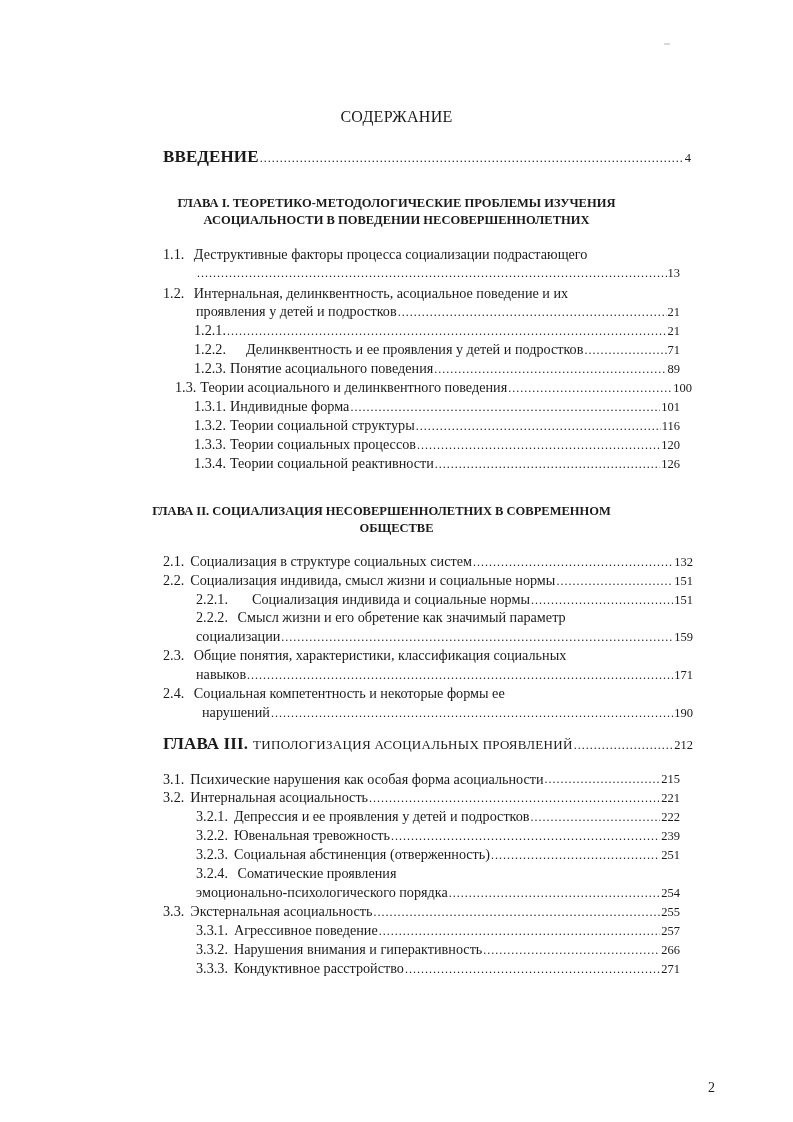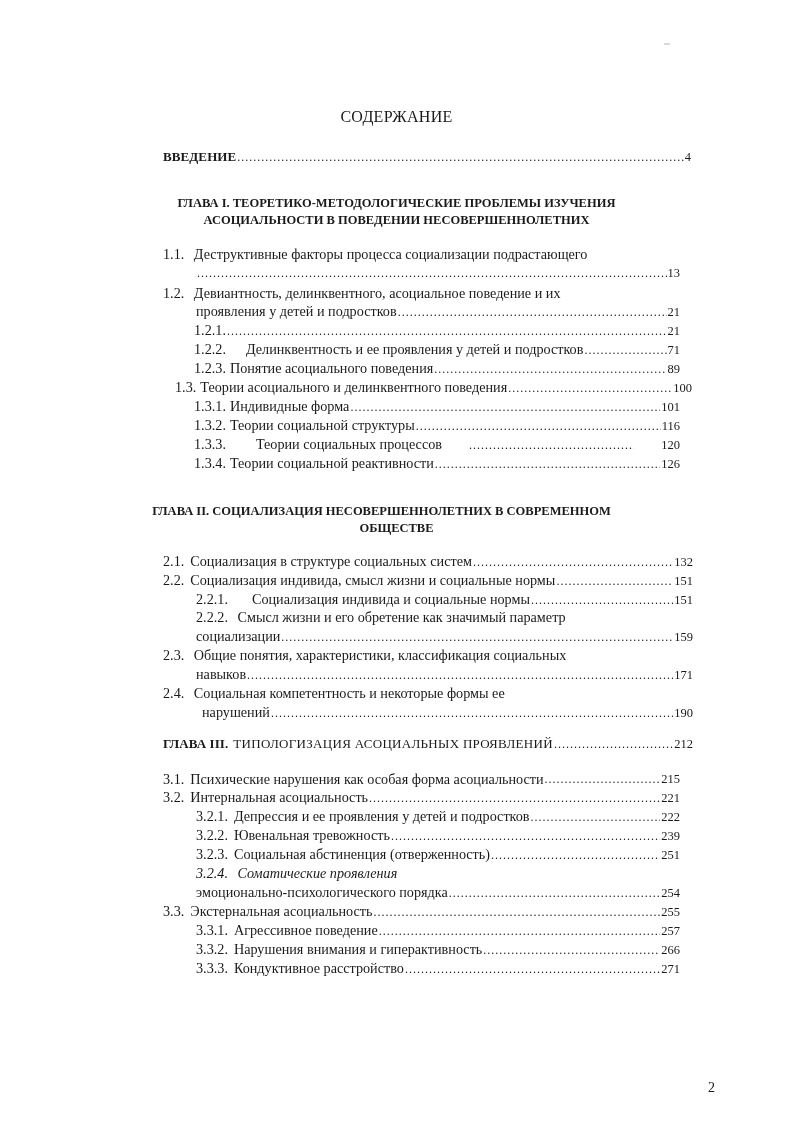--- a/index.html
+++ b/index.html
@@ -7,21 +7,21 @@
          font-family: "Liberation Serif", serif; color: #1a1a1a; }
   .page { position: absolute; left: 0; top: 0; width: 793px; height: 1122px; background: #fff; }
   .title { position: absolute; left: 0; width: 793px; top: 108px; text-align: center;
            font-size: 16px; letter-spacing: 0.3px; }
   .row { position: absolute; display: flex; align-items: baseline; white-space: nowrap; font-size: 14.2px; line-height: 17px; }
   .row .txt { flex: 0 0 auto; }
   .row .dots { flex: 1 1 auto; overflow: hidden; margin: 0 1px; }
   .row .dots::after { content: "....................................................................................................................................................................................................................................................................................................................................................................."; letter-spacing: 1px; font-size: 12px; }
   .row .pg { flex: 0 0 auto; font-size: 12.5px; }
   .row.nodots { display: block; }
-  .bold { font-weight: bold; font-size: 13px; letter-spacing: 0.1px; }
+  .bold { font-weight: bold; font-size: 17px; letter-spacing: 0.1px; }
   .chap { position: absolute; left: 0; width: 793px; text-align: center; font-weight: bold;
           font-size: 12.5px; line-height: 17px; }
   .pagenum { position: absolute; left: 708px; top: 1080px; font-size: 14px; }
   .mark { position: absolute; left: 664px; top: 43px; width: 6px; height: 2px; background: #d8d8d8; }
 </style>
 </head>
 <body>
 
 <div class="page">
   <div class="mark"></div>
@@ -41,21 +41,21 @@
     <span>1.1.</span>
     <span style="margin-left:6px">Деструктивные факторы процесса социализации подрастающего</span>
   </div>
   <div class="row" style="left:196px; top:264px; width:484px;">
     <span class="dots"></span>
     <span class="pg">13</span>
   </div>
 
   <div class="row nodots" style="left:163px; top:285px;">
     <span>1.2.</span>
-    <span style="margin-left:6px">Девиантность, делинквентного, асоциальное поведение и их</span>
+    <span style="margin-left:6px">Интернальная, делинквентность, асоциальное поведение и их</span>
   </div>
   <div class="row" style="left:196px; top:303px; width:484px;">
     <span class="txt">проявления  у детей и подростков</span>
     <span class="dots"></span>
     <span class="pg">21</span>
   </div>
 
   <div class="row" style="left:194px; top:322px; width:486px;">
     <span class="txt">1.2.1.</span>
     <span class="dots"></span>
@@ -90,21 +90,21 @@
     <span class="pg">101</span>
   </div>
 
   <div class="row" style="left:194px; top:417px; width:486px;">
     <span class="txt">1.3.2.</span>
     <span class="txt" style="margin-left:4px">Теории социальной структуры</span>
     <span class="dots"></span>
     <span class="pg">116</span>
   </div>
 
-  <div class="row" style="left:194px; top:436px; width:486px;gap:26px;">
+  <div class="row" style="left:194px; top:436px; width:486px;">
     <span class="txt">1.3.3.</span>
     <span class="txt" style="margin-left:4px">Теории социальных процессов</span>
     <span class="dots"></span>
     <span class="pg">120</span>
   </div>
 
   <div class="row" style="left:194px; top:455px; width:486px;">
     <span class="txt">1.3.4.</span>
     <span class="txt" style="margin-left:4px">Теории социальной реактивности</span>
     <span class="dots"></span>
@@ -200,21 +200,21 @@
     <span class="pg">239</span>
   </div>
 
   <div class="row" style="left:196px; top:846px; width:484px;">
     <span class="txt">3.2.3.</span>
     <span class="txt" style="margin-left:6px">Социальная абстиненция (отверженность)</span>
     <span class="dots"></span>
     <span class="pg">251</span>
   </div>
 
-  <div class="row nodots" style="left:196px; top:865px;font-style:italic;">
+  <div class="row nodots" style="left:196px; top:865px;">
     <span>3.2.4.</span>
     <span style="margin-left:6px">Соматические проявления</span>
   </div>
   <div class="row" style="left:196px; top:884px; width:484px;">
     <span class="txt">эмоционально-психологического порядка</span>
     <span class="dots"></span>
     <span class="pg">254</span>
   </div>
 
   <div class="row" style="left:163px; top:903px; width:517px;">

